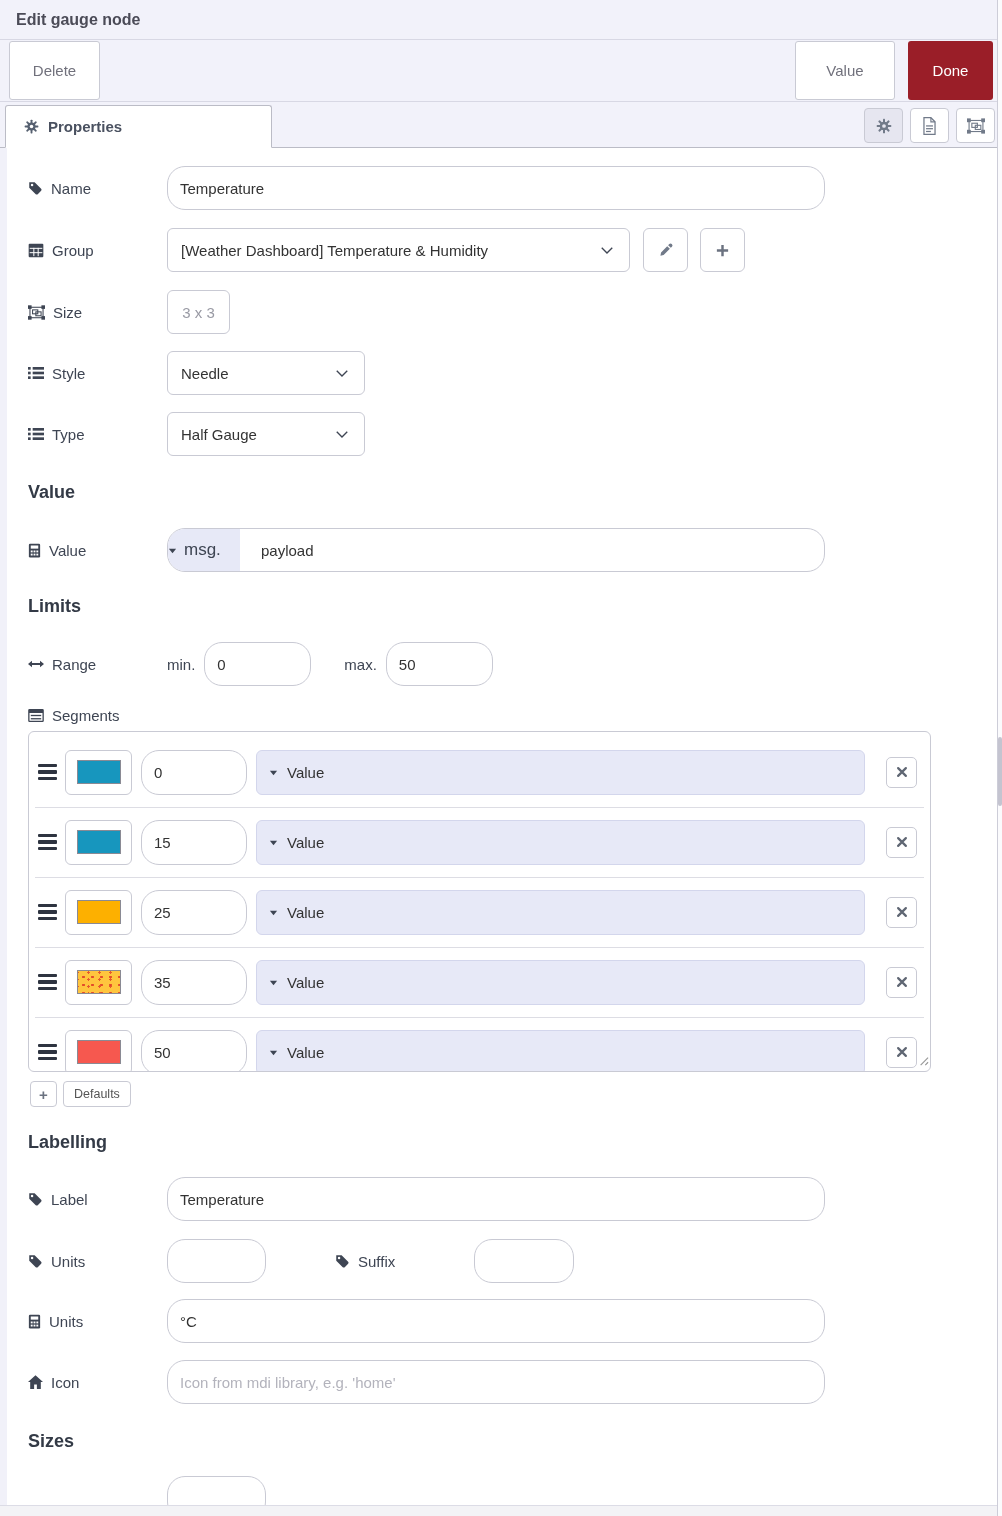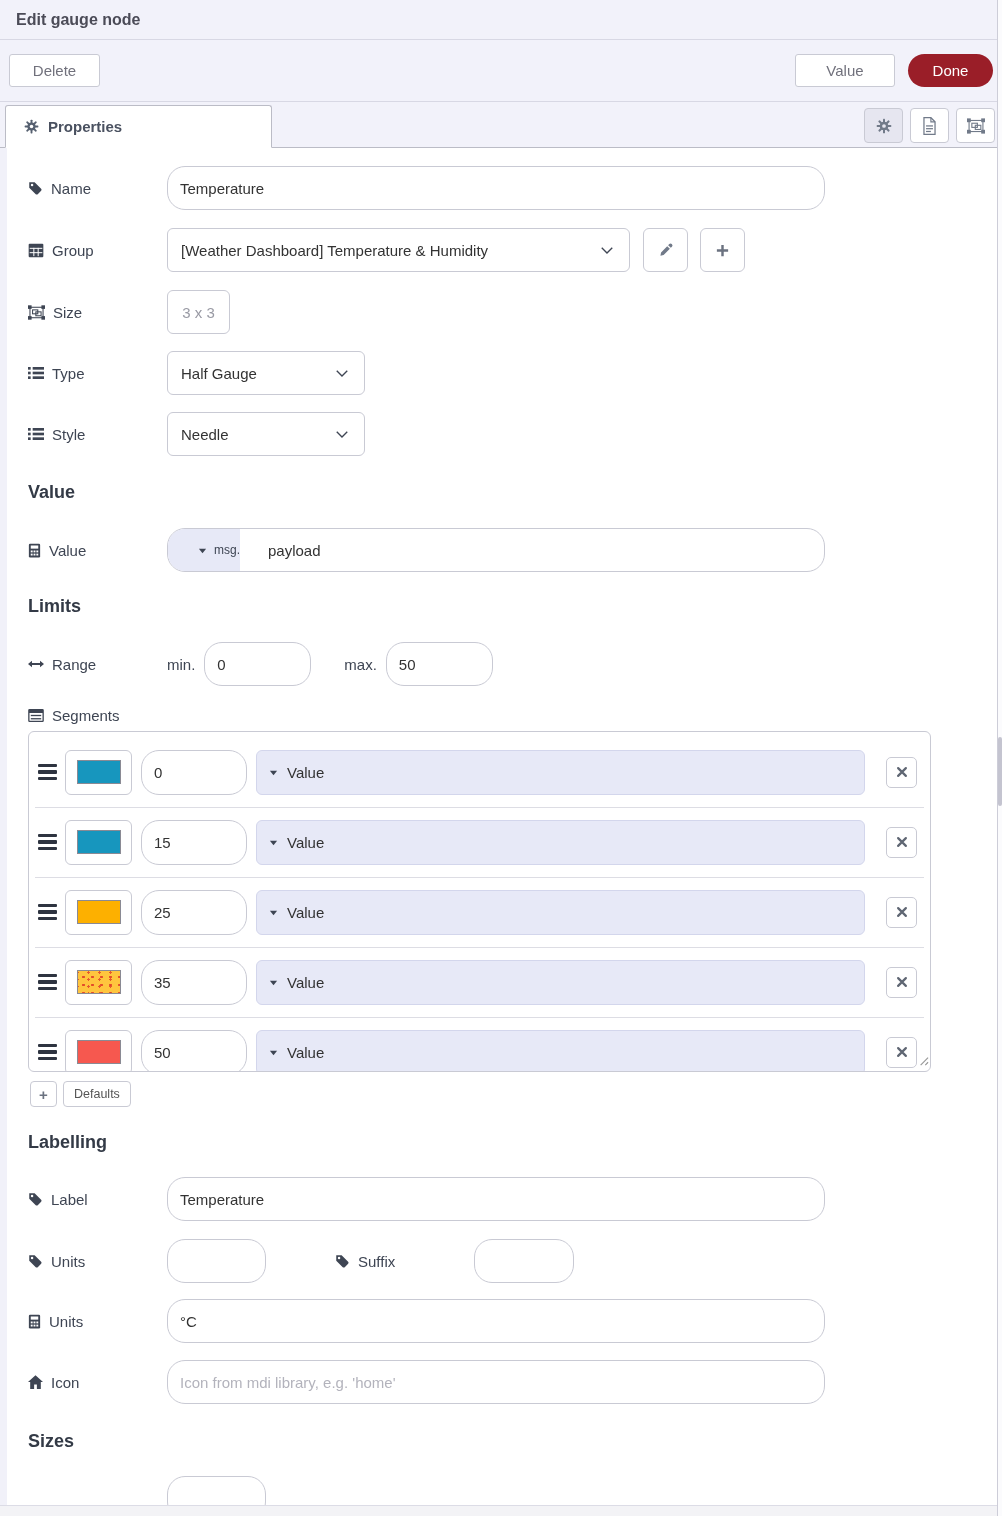--- a/index.html
+++ b/index.html
@@ -6,21 +6,21 @@
   html, body { width: 1002px; height: 1516px; overflow: hidden; }
   body { font-family: "Liberation Sans", sans-serif; background: #fff; color: #3e4553; }
   .tray { position: relative; width: 1002px; height: 1516px; background: #fff; overflow: hidden; }
 
   
   .tray-header { height: 40px; background: #f2f2fa; border-bottom: 1px solid #d8d8e4; display: flex; align-items: center; padding: 0 16px; }
   .tray-title { font-size: 16px; font-weight: bold; color: #4b4b57; }
 
   
   .tray-toolbar { height: 62px; background: #f2f2fa; border-bottom: 1px solid #d8d8e4; display: flex; align-items: center; padding: 0 9px; }
-  .btn { height: 33px; background: #fff; border: 1px solid #c9cad4; border-radius: 3px; font-size: 15px; color: #71717c; font-family: inherit; display: inline-flex; align-items: center; justify-content: center; cursor: pointer; }
+  .btn { height: 59px; background: #fff; border: 1px solid #c9cad4; border-radius: 3px; font-size: 15px; color: #71717c; font-family: inherit; display: inline-flex; align-items: center; justify-content: center; cursor: pointer; }
   .btn-delete { width: 91px; }
   .btn-cancel { width: 100px; margin-left: auto; }
   .btn-done { width: 85px; margin-left: 13px; border: none; color: #fff; font-size: 15px; }
 
   
   .tabbar { position: relative; height: 46px; background: #f2f2fa; }
   .tabbar-line { position: absolute; left: 0; right: 0; bottom: 0; height: 1px; background: #bbbcc6; }
   .tab { position: absolute; left: 5px; bottom: 0; width: 267px; height: 43px; background: #fff; border: 1px solid #bbbcc6; border-bottom: 1px solid #fff; border-radius: 3px 3px 0 0; display: flex; align-items: center; padding-left: 18px; gap: 9px; font-size: 15px; font-weight: bold; color: #4a5160; z-index: 2; }
   .tb-icons { position: absolute; right: 7px; bottom: 5px; display: flex; gap: 7px; }
   .tb-btn { width: 39px; height: 35px; background: #fff; border: 1px solid #c9cad4; border-radius: 4px; display: flex; align-items: center; justify-content: center; cursor: pointer; }
@@ -33,22 +33,22 @@
   .inp::placeholder { color: #b3b3bc; }
   .w-main { width: 658px; }
   .w-small { width: 99px; }
   .sel { height: 44px; border: 1px solid #c9cad4; border-radius: 6px; background: #fff; display: flex; align-items: center; justify-content: space-between; padding: 0 13px; font-size: 15px; color: #333; cursor: pointer; }
   .sq-btn { width: 45px; height: 44px; background: #fff; border: 1px solid #c9cad4; border-radius: 6px; display: flex; align-items: center; justify-content: center; cursor: pointer; }
   .size-btn { width: 63px; height: 44px; border: 1px solid #c9cad4; border-radius: 6px; background: #fff; color: #999aa4; font-size: 15px; display: flex; align-items: center; justify-content: center; cursor: pointer; }
   .heading { margin: 26px 0 0 28px; font-size: 18px; font-weight: bold; color: #333a46; }
 
   
   .typed { display: flex; align-items: stretch; padding: 0; overflow: hidden; }
-  .typed-prefix { width: 72px; background: #e7e9f7; display: flex; align-items: center; justify-content: flex-end; gap: 7px; font-size: 12px; color: #3e4553; cursor: pointer; }
-  .typed-val { display: flex; align-items: center; padding-left: 28px; font-size: 15px; color: #333; }
+  .typed-prefix { width: 72px; background: #e7e9f7; display: flex; align-items: center; justify-content: flex-start; gap: 7px; font-size: 17px; color: #3e4553; cursor: pointer; }
+  .typed-val { display: flex; align-items: center; padding-left: 21px; font-size: 15px; color: #333; }
 
   .range-word { font-size: 15px; color: #3e4553; }
 
   
   .seg-label { display: flex; align-items: center; gap: 8px; margin: 21px 0 0 28px; font-size: 15px; }
   .seg-box { position: relative; margin: 7px 0 0 28px; width: 903px; height: 341px; border: 1px solid #c9cad4; border-radius: 6px; overflow: hidden; padding-top: 5px; }
   .seg-row { position: relative; height: 70px; display: flex; align-items: center; padding-left: 9px; }
   .seg-row + .seg-row::before { content: ""; position: absolute; top: 0; left: 6px; right: 6px; height: 1px; background: #dddde4; }
   .drag-handle { width: 20px; margin-right: 7px; cursor: grab; }
   .drag-handle i { display: block; width: 19px; height: 3.5px; background: #2e3440; border-radius: 1px; margin: 3px 0; }
@@ -79,21 +79,21 @@
 
 <div class="tray">
 
   <div class="tray-header">
     <span class="tray-title">Edit gauge node</span>
   </div>
 
   <div class="tray-toolbar">
     <button class="btn btn-delete">Delete</button>
     <button class="btn btn-cancel">Value</button>
-    <button class="btn btn-done" style="background-color: rgb(154, 30, 40); border-radius: 20px;">Done</button>
+    <button class="btn btn-done" style="background-color: rgb(154, 30, 40);">Done</button>
   </div>
 
   <div class="tabbar">
     <div class="tabbar-line"></div>
     <div class="tab">
       <span class="icon">
         <svg width="15" height="15" viewBox="0 0 24 24">
             <g fill="#566070">
               <rect x="10.5" y="1" width="3" height="22" rx="1"></rect>
               <rect x="1" y="10.5" width="22" height="3" rx="1"></rect>
@@ -234,24 +234,24 @@
             <g fill="#3e4553">
               <rect x="0" y="1" width="4" height="4"></rect>
               <rect x="7" y="1" width="17" height="4"></rect>
               <rect x="0" y="8" width="4" height="4"></rect>
               <rect x="7" y="8" width="17" height="4"></rect>
               <rect x="0" y="15" width="4" height="4"></rect>
               <rect x="7" y="15" width="17" height="4"></rect>
             </g>
           </svg>
       </span>
-      <span>Type</span>
+      <span>Style</span>
     </span>
     <div class="sel" style="width:198px">
-      <span>Half Gauge</span>
+      <span>Needle</span>
       <span class="icon">
         <svg width="18" height="18" viewBox="0 0 24 24">
             <path d="M5 9l7 7 7-7" stroke="#3e4553" stroke-width="1.8" fill="none"></path>
           </svg>
       </span>
     </div>
   </div>
 
   <div class="form-row" style="margin-top:17px">
     <span class="row-label">
@@ -260,24 +260,24 @@
             <g fill="#3e4553">
               <rect x="0" y="1" width="4" height="4"></rect>
               <rect x="7" y="1" width="17" height="4"></rect>
               <rect x="0" y="8" width="4" height="4"></rect>
               <rect x="7" y="8" width="17" height="4"></rect>
               <rect x="0" y="15" width="4" height="4"></rect>
               <rect x="7" y="15" width="17" height="4"></rect>
             </g>
           </svg>
       </span>
-      <span>Style</span>
+      <span>Type</span>
     </span>
     <div class="sel" style="width:198px">
-      <span>Needle</span>
+      <span>Half Gauge</span>
       <span class="icon">
         <svg width="18" height="18" viewBox="0 0 24 24">
             <path d="M5 9l7 7 7-7" stroke="#3e4553" stroke-width="1.8" fill="none"></path>
           </svg>
       </span>
     </div>
   </div>
 
   <div class="heading">Value</div>
   <div class="form-row" style="margin-top:25px">

